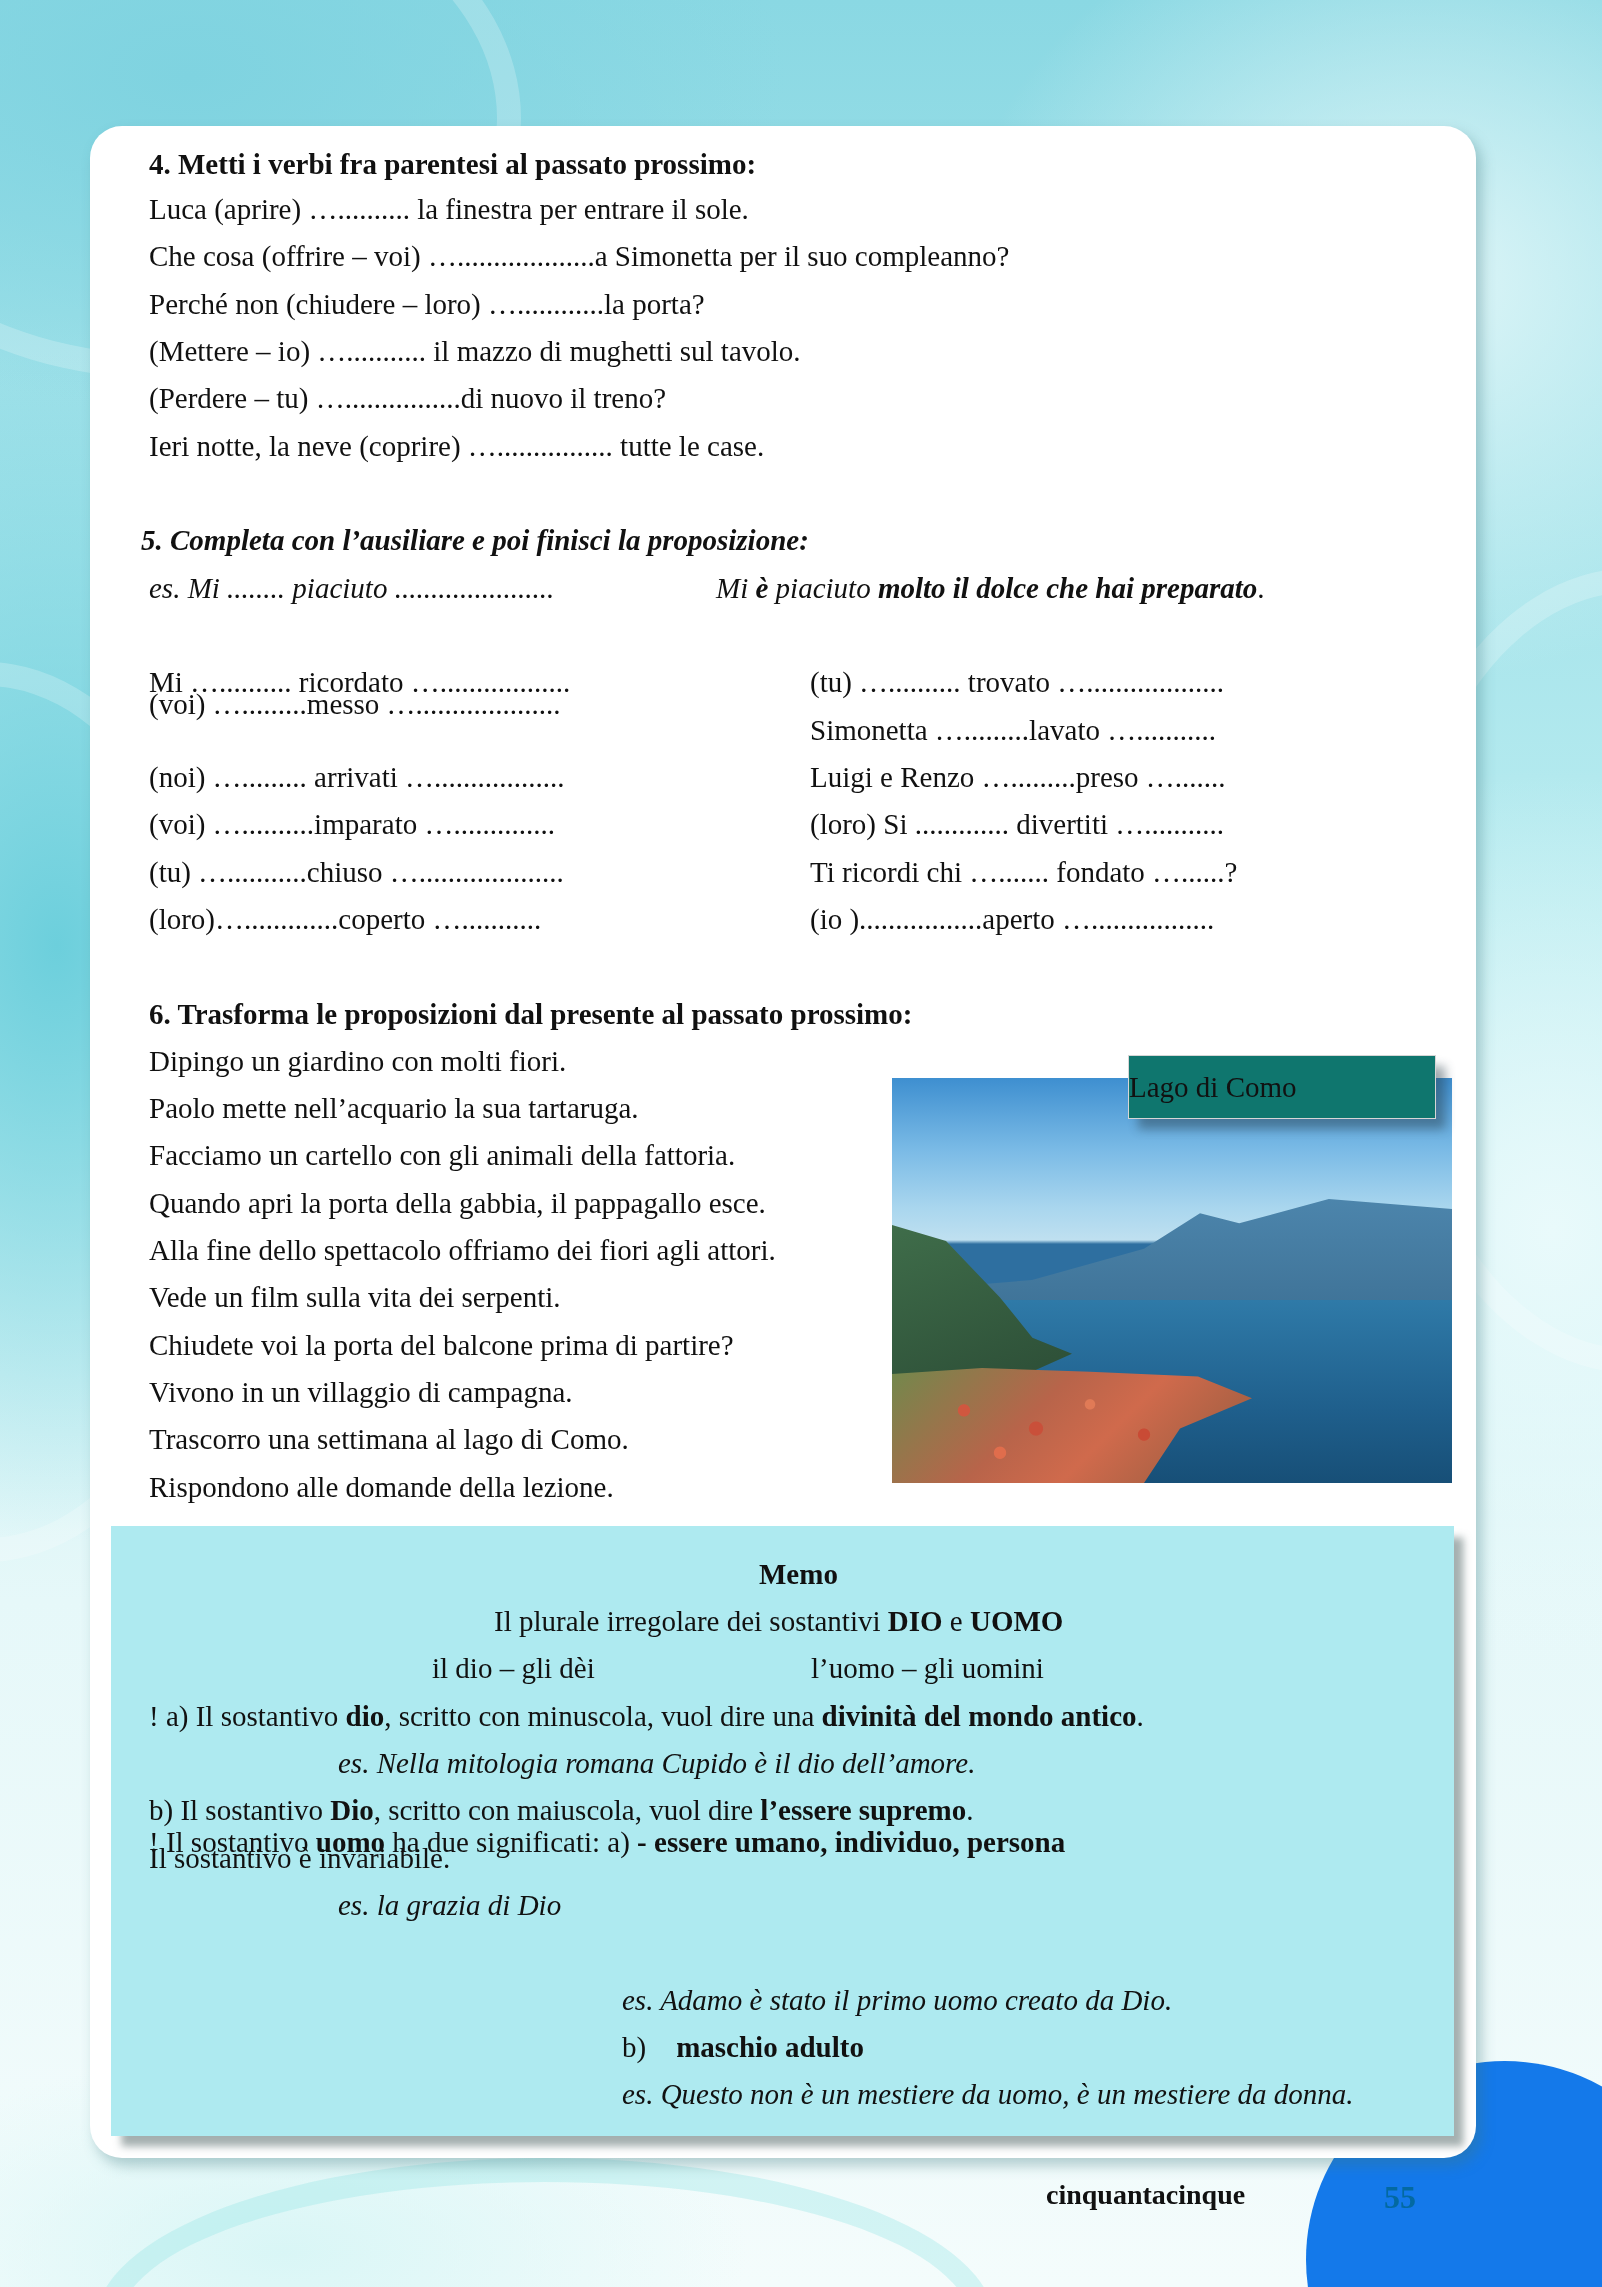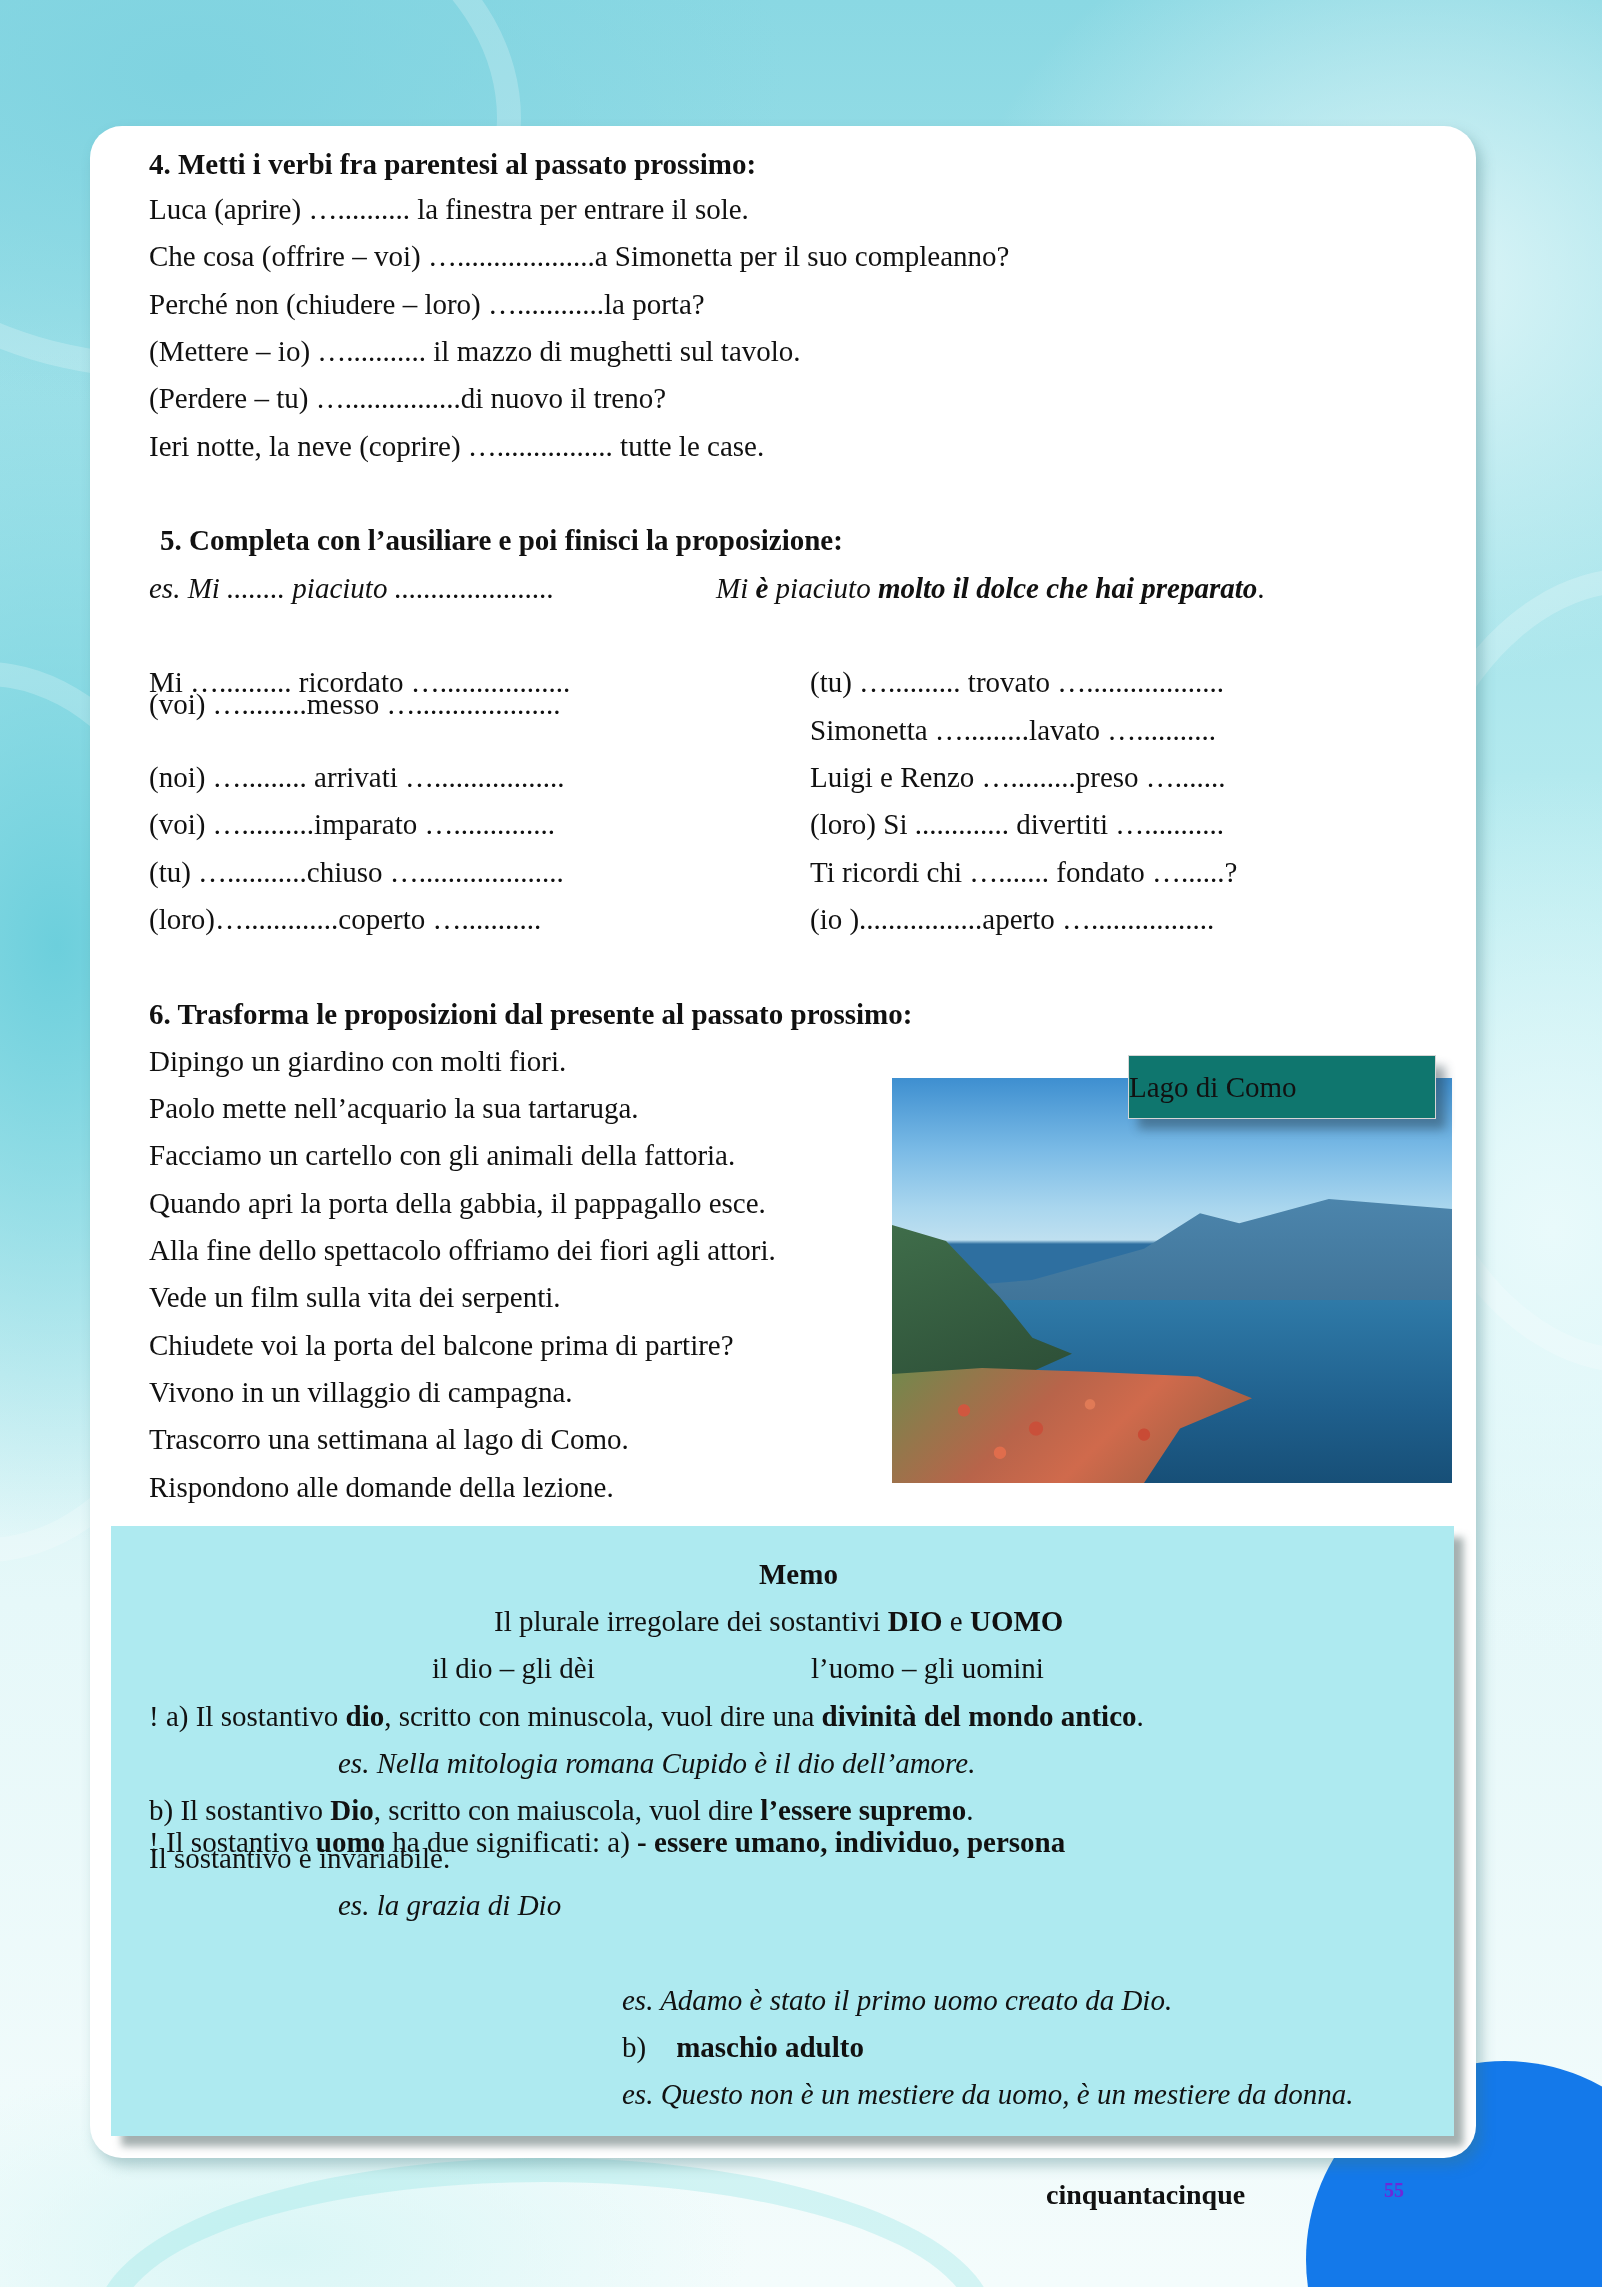--- a/index.html
+++ b/index.html
@@ -78,21 +78,21 @@
   }
 
   .footer-circle {
     position:absolute; left:1306px; top:2061px; width:397px; height:397px;
     border-radius:50%; background:#1479ea;
   }
   .footer-word {
     position:absolute; left:1046px; top:2179px; font-size:28px; font-weight:bold;
   }
   .footer-num {
-    position:absolute; left:1384px; top:2179px; font-size:20px; font-weight:bold; color:#6d28d9;
+    position:absolute; left:1384px; top:2179px; font-size:32px; font-weight:bold; color:#0369a1;
   }
 </style>
 </head>
 <body>
 
 <div class="swirl" style="left:-189px;top:-142px;width:662px;height:473px;"></div>
 <div class="swirl" style="left:-284px;top:662px;width:492px;height:852px;"></div>
 <div class="swirl" style="left:1372px;top:568px;width:473px;height:757px;"></div>
 <div class="swirl" style="left:95px;top:2158px;width:852px;height:284px;border-color:rgba(150,230,230,0.35);"></div>
 
@@ -104,21 +104,21 @@
   <div class="line h" style="left:149px;top:147px;">4. Metti i verbi fra parentesi al passato prossimo:</div>
   <div class="line" style="left:149px;top:192px;">Luca (aprire) ….......... la finestra per entrare il sole.</div>
   <div class="line" style="left:149px;top:239px;">Che cosa (offrire – voi) …...................a Simonetta per il suo compleanno?</div>
   <div class="line" style="left:149px;top:287px;text-align:center;">Perché non (chiudere – loro) …............la porta?</div>
   <div class="line" style="left:149px;top:334px;">(Mettere – io) …........... il mazzo di mughetti sul tavolo.</div>
   <div class="line" style="left:149px;top:381px;">(Perdere – tu) …................di nuovo il treno?</div>
   <div class="line" style="left:149px;top:429px;">Ieri notte, la neve (coprire) …................ tutte le case.</div>
 </div>
 
 <div>
-  <div class="line h" style="left:160px;top:523px;">5. Completa con l’ausiliare e poi finisci la proposizione:</div>
+  <div class="line h" style="left:141px;top:523px;font-style:italic;">5. Completa con l’ausiliare e poi finisci la proposizione:</div>
   <div class="line i" style="left:149px;top:571px;">es. Mi ........ piaciuto ......................</div>
   <div class="line i" style="left:716px;top:571px;">
     <span>Mi </span><span class="b">è</span><span> piaciuto </span><span class="b">molto il dolce che hai preparato</span><span style="font-style:normal">.</span>
   </div>
 
   <div class="line" style="left:149px;top:665px;">Mi ….......... ricordato …..................</div>
   <div class="line" style="left:149px;top:687px;">(voi) ….........messo …....................</div>
   <div class="line" style="left:149px;top:760px;">(noi) …......... arrivati …..................</div>
   <div class="line" style="left:149px;top:807px;">(voi) …..........imparato …..............</div>
   <div class="line" style="left:149px;top:855px;">(tu) …...........chiuso …....................</div>

